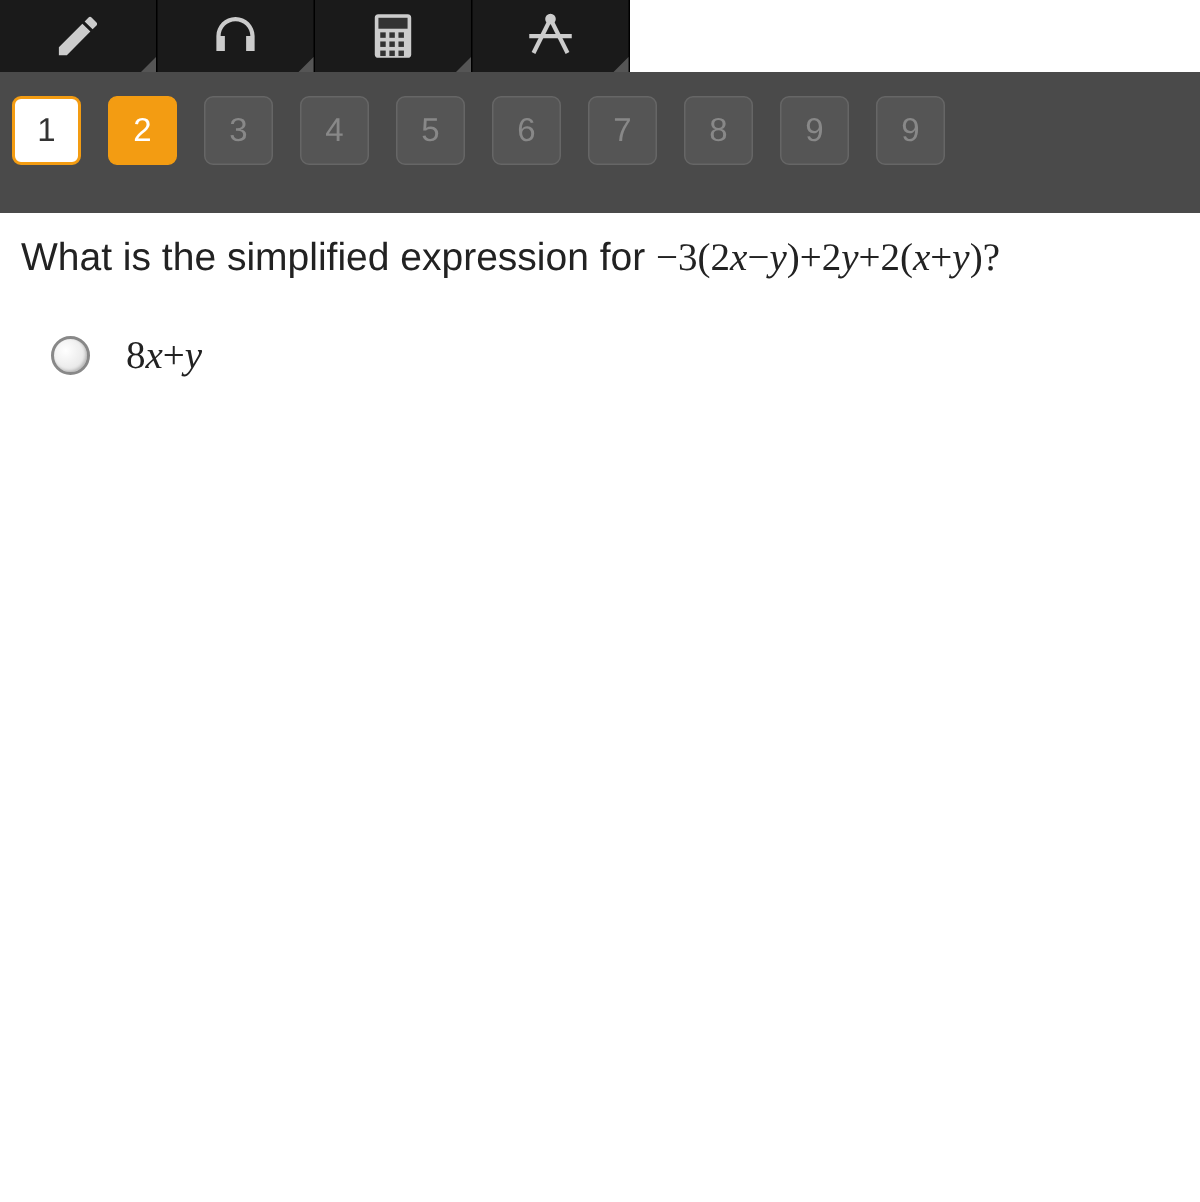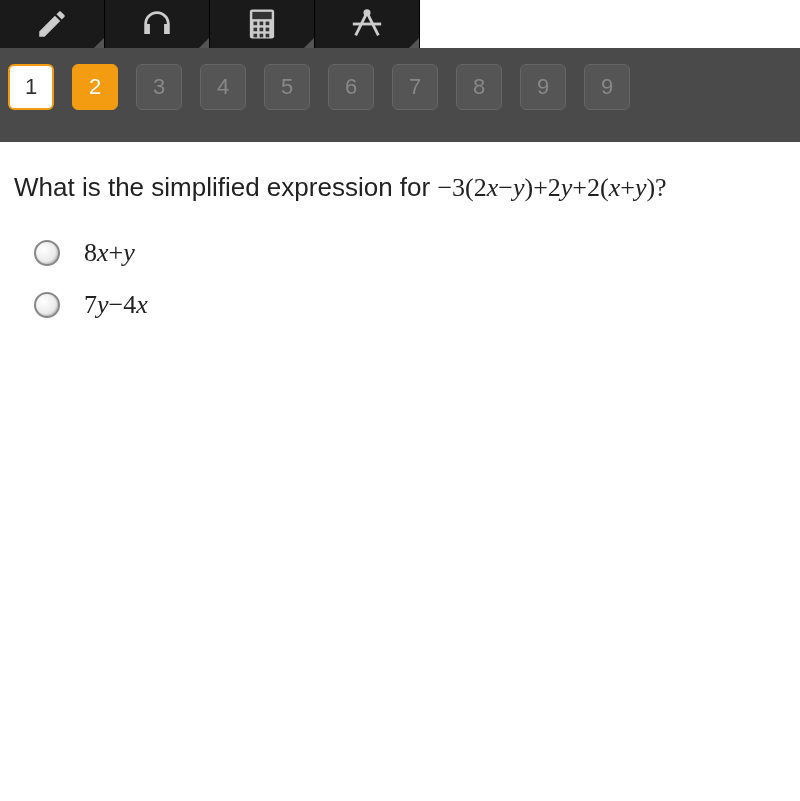--- a/index.html
+++ b/index.html
@@ -71,21 +71,21 @@
       background: #f39c12;
       color: #fff;
       border: 1px solid #f39c12;
     }
     .nav-item.disabled {
       background: #555;
       color: #888;
       border: 1px solid #666;
     }
     .question-area {
-      padding: 30px 14px;
+      padding: 14px 14px;
       background: #fff;
     }
     .question-text {
       font-size: 26px;
       color: #222;
       margin-bottom: 35px;
       white-space: nowrap;
     }
     .question-text .math {
       font-family: 'Times New Roman', serif;
@@ -176,18 +176,14 @@
 
 <div class="question-area">
   <div class="question-text">
     <span>What is the simplified expression for </span><span class="math"><span style="font-style:normal">−3(2</span><i>x</i><span style="font-style:normal">−</span><i>y</i><span style="font-style:normal">)+2</span><i>y</i><span style="font-style:normal">+2(</span><i>x</i><span style="font-style:normal">+</span><i>y</i><span style="font-style:normal">)?</span></span>
   </div>
   <div class="options">
     <div class="option">
       <div class="radio"></div>
       <div class="option-text"><span class="num">8</span>x<span class="num">+</span>y</div>
     </div>
-    <div class="option">
-      <div class="radio"></div>
-      <div class="option-text"><span class="num">7</span>y<span class="num">−4</span>x</div>
-    </div>
   </div>
 </div>
 
 </body></html>

